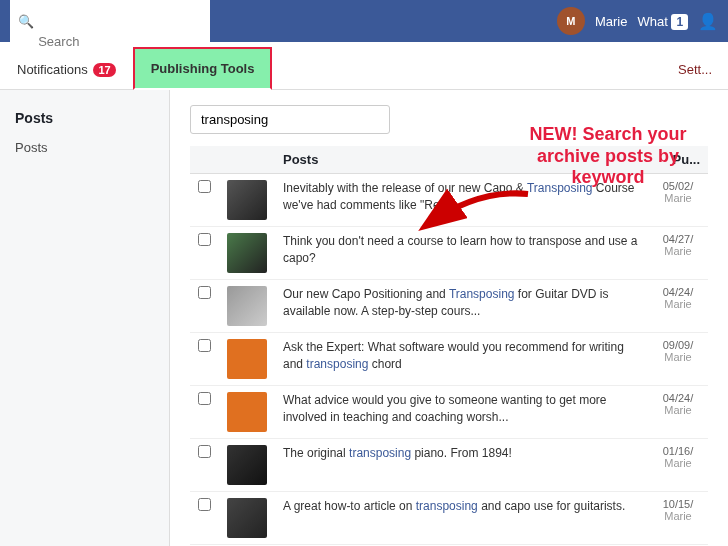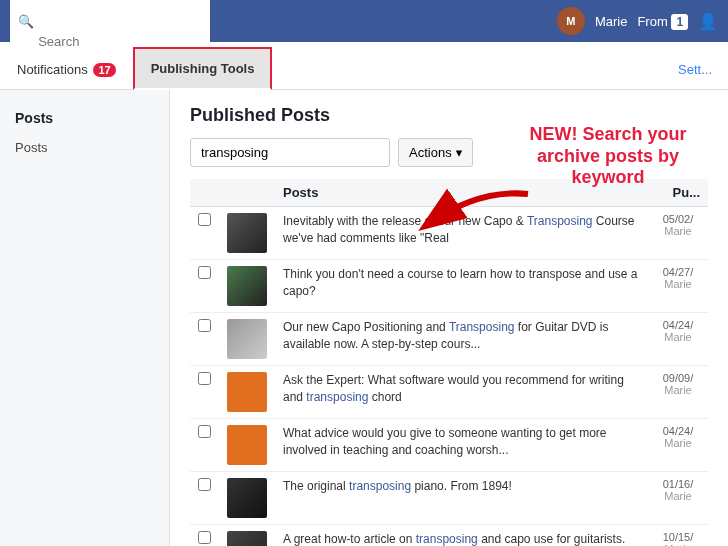--- a/index.html
+++ b/index.html
@@ -78,21 +78,21 @@
       border: 1px solid transparent;
       position: relative;
       top: 1px;
       white-space: nowrap;
     }
     .page-nav-tab.active {
       border: 2px solid #e41e3f;
       border-bottom: 2px solid #fff;
       color: #333;
       font-weight: bold;
-      background: #e5e5e5;
+      background: #86efac;
     }
 
     
     .main-layout {
       display: flex;
       min-height: 460px;
     }
 
     
     .sidebar {
@@ -234,37 +234,37 @@
     .thumb-2 { background: linear-gradient(135deg, #4a7a4a, #222); }
     .thumb-3 { background: linear-gradient(135deg, #999, #ccc); }
     .thumb-4 { background: #e07020; }
     .thumb-5 { background: linear-gradient(135deg, #333, #111); }
     .thumb-6 { background: linear-gradient(135deg, #444, #222); }
 
     .settings-tab {
       margin-left: auto;
       padding: 12px 16px;
       font-size: 13px;
-      color: #3b82f6;
+      color: #7f1d1d;
       cursor: pointer;
     }
   </style>
 </head>
 <body>
 
 <div class="top-bar">
   <div class="top-bar-search">
     <span style="margin-right:4px;color:#888;">🔍</span>
     <input type="text" placeholder="Search" style="">
   </div>
   <div class="top-bar-right">
     <div class="top-bar-avatar">M</div>
     <span>Marie</span>
     <span>
-      <span>From</span>
+      <span>What</span>
       <span class="home-badge">1</span>
     </span>
     <span style="cursor:pointer;color:#fff;font-size:16px;">👤</span>
   </div>
 </div>
 
 <div class="page-nav">
   <div class="page-nav-tab">
     <span>Notifications</span>
     <span class="notification-count">17</span>
@@ -280,41 +280,36 @@
 <div class="main-layout">
 
   <div class="sidebar">
     <div class="sidebar-title">Posts</div>
     <div class="sidebar-item">
       <span>Posts</span>
     </div>
   </div>
 
   <div class="content">
-    <div class="content-title">Published Posts</div>
 
     <div class="annotation-box">
       <div class="annotation-text">NEW! Search your archive posts by keyword</div>
 
       <svg class="arrow-svg" viewBox="0 0 120 60" xmlns="http://www.w3.org/2000/svg">
         <defs>
           <marker id="arrowhead" markerWidth="8" markerHeight="8" refX="6" refY="3" orient="auto">
             <polygon points="0 0, 8 3, 0 6" fill="#cc0000"></polygon>
           </marker>
         </defs>
         <path d="M 110 15 Q 60 10 10 45" stroke="#cc0000" stroke-width="6" fill="none" marker-end="url(#arrowhead)"></path>
       </svg>
     </div>
 
     <div class="search-row">
       <input class="search-input-box" type="text" value="transposing" style="">
-      <button class="actions-btn">
-        <span>Actions</span>
-        <span>▾</span>
-      </button>
     </div>
 
     <table class="posts-table">
       <thead>
         <tr>
           <th class="checkbox-cell"></th>
           <th class="thumb-cell"></th>
           <th>Posts</th>
           <th style="text-align:right;min-width:60px;">Pu...</th>
         </tr>

